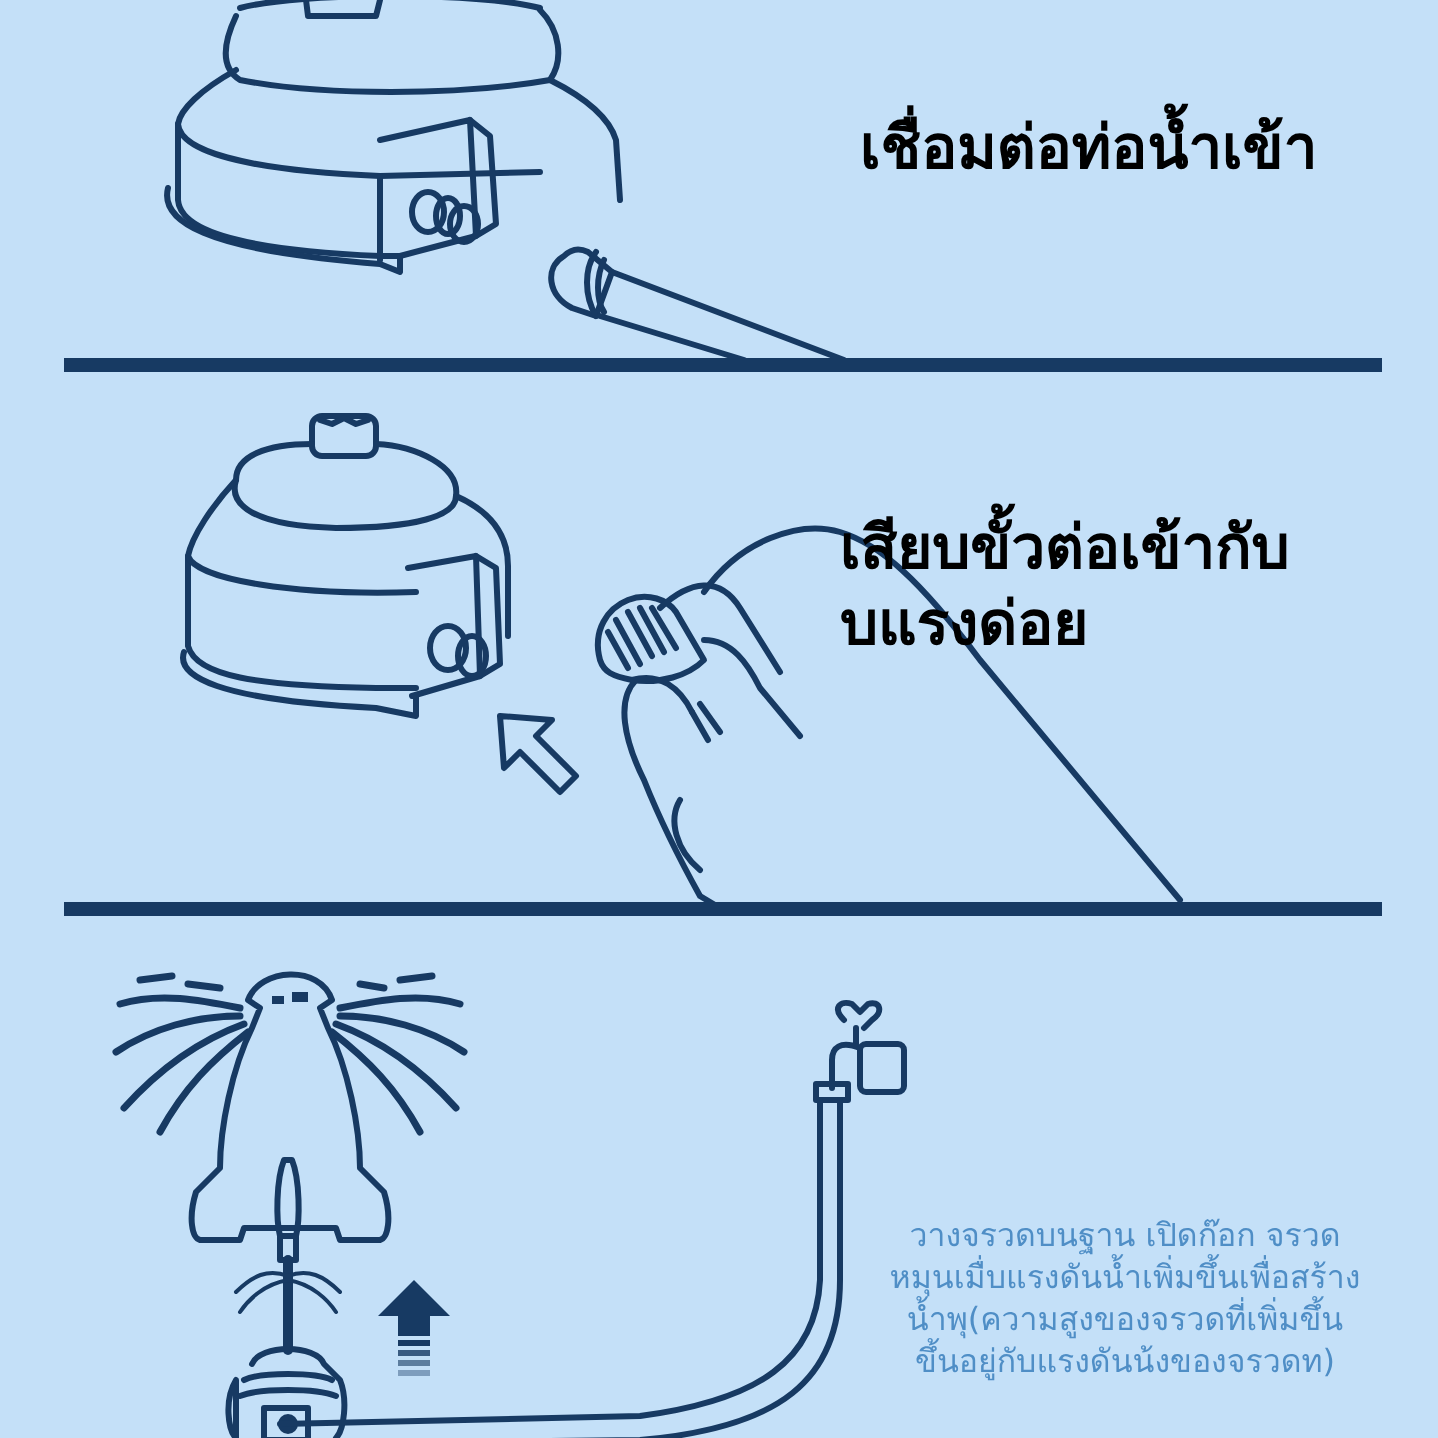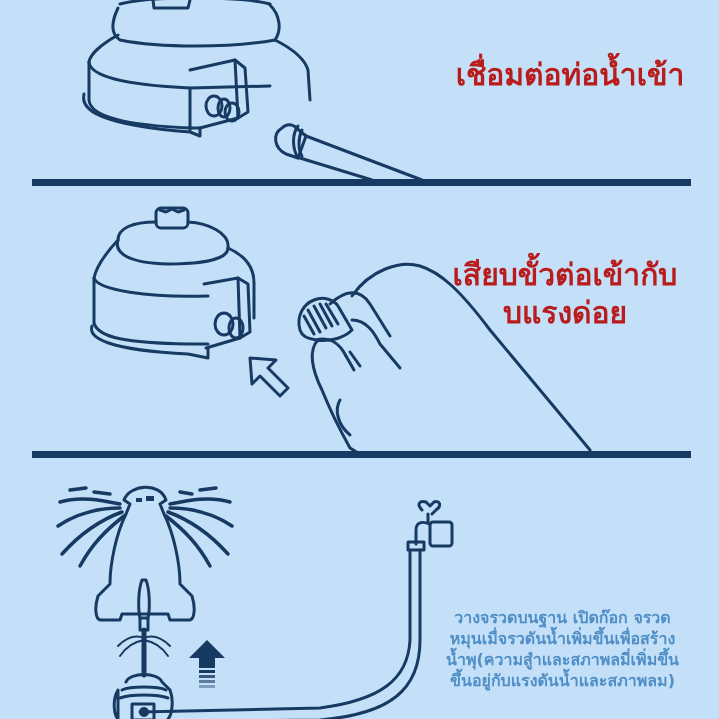--- a/index.html
+++ b/index.html
@@ -1,20 +1,20 @@
 <!DOCTYPE html>
 <html><head>
 <meta charset="utf-8">
 <style>
   html, body { margin:0; padding:0; }
   body { width:719px; height:719px; background:#c4e0f8; position:relative; overflow:hidden; font-family:"DejaVu Sans", sans-serif; }
   .panel { position:absolute; left:0; width:719px; }
   .divider { position:absolute; left:32px; width:659px; height:7px; background:#173a63; }
-  .caption-lg { position:absolute; color:#b91c1c; font-weight:bold; font-size:30px; line-height:38px; text-align:center; }
-  .caption-sm { position:absolute; color:#4f8ec6; font-weight:bold; font-size:16px; line-height:21px; text-align:center; }
+  .caption-lg { position:absolute; color:#000000; font-weight:bold; font-size:30px; line-height:38px; text-align:left; }
+  .caption-sm { position:absolute; color:#4f8ec6; font-weight:normal; font-size:16px; line-height:21px; text-align:center; }
   svg { position:absolute; overflow:visible; }
   .ln { fill:none; stroke:#173a63; stroke-width:3; stroke-linecap:round; stroke-linejoin:round; }
   .fill { fill:#173a63; stroke:none; }
 </style>
 </head>
 <body>
 
 <div class="panel" style="top:0;height:190px;">
   <svg width="260" height="140" style="left:80px;top:0;" viewBox="0 0 260 140">
     <path class="ln" d="M73 0 L74 8 L108 8 L110 0"></path>
@@ -120,17 +120,17 @@
     <path class="ln" d="M282 10 C 276 4, 280 0, 286 2 L 290 6 L 294 2 C 300 0, 302 6, 296 10 L 292 14"></path>
     <path class="ln" d="M288 14 L 288 22"></path>
     <rect class="ln" x="290" y="22" width="22" height="24" rx="3"></rect>
     <path class="ln" d="M290 24 C 280 20, 276 24, 276 30 L 276 44"></path>
     <path class="ln" d="M268 42 L 284 42 L 284 50 L 268 50 Z"></path>
     <path class="ln" d="M270 50 L 270 140 C 268 180, 240 200, 180 208 L 0 212"></path>
     <path class="ln" d="M280 50 L 280 140 C 280 190, 250 214, 180 220 L 0 222"></path>
   </svg>
   <div class="caption-sm" style="left:410px;top:147px;width:305px;">
     <div>วางจรวดบนฐาน เปิดก๊อก จรวด</div>
-    <div>หมุนเมื่จรวดันน้ำเพิ่มขึ้นเพื่อสร้าง</div>
-    <div>น้ำพุ(ความสูำและสภาพลมี่เพิ่มขึ้น</div>
-    <div>ขึ้นอยู่กับแรงดันน้ำและสภาพลม)</div>
+    <div>หมุนเมื่บแรงดันน้ำเพิ่มขึ้นเพื่อสร้าง</div>
+    <div>น้ำพุ(ความสูงของจรวดที่เพิ่มขึ้น</div>
+    <div>ขึ้นอยู่กับแรงดันน้งของจรวดท)</div>
   </div>
 </div>
 
 </body></html>

